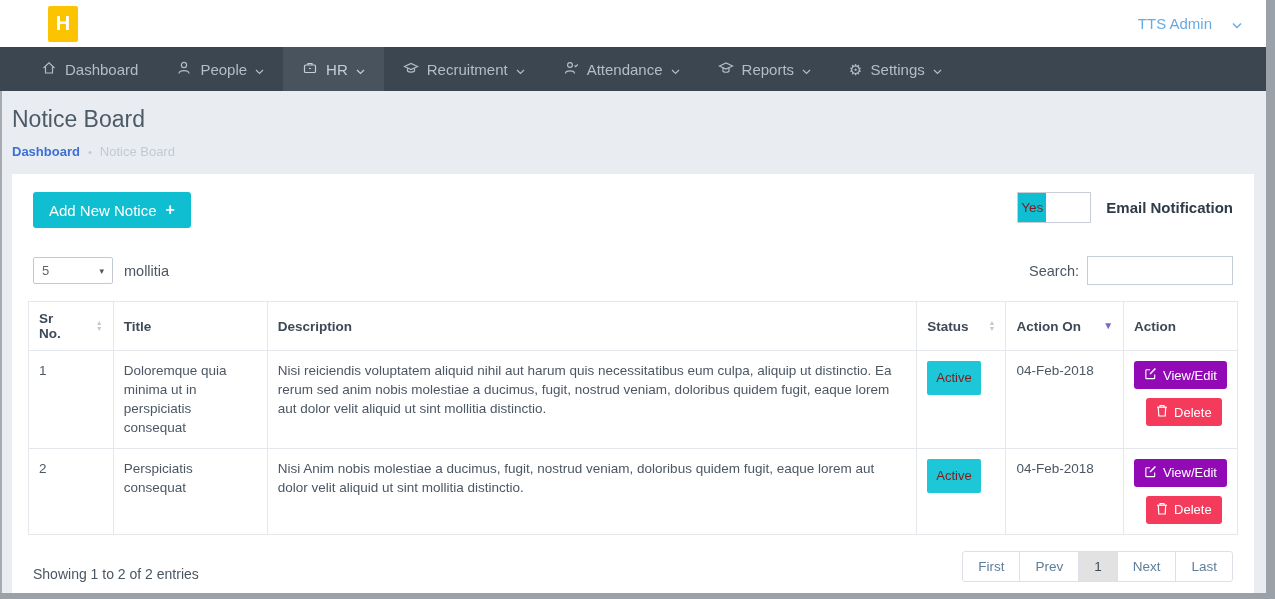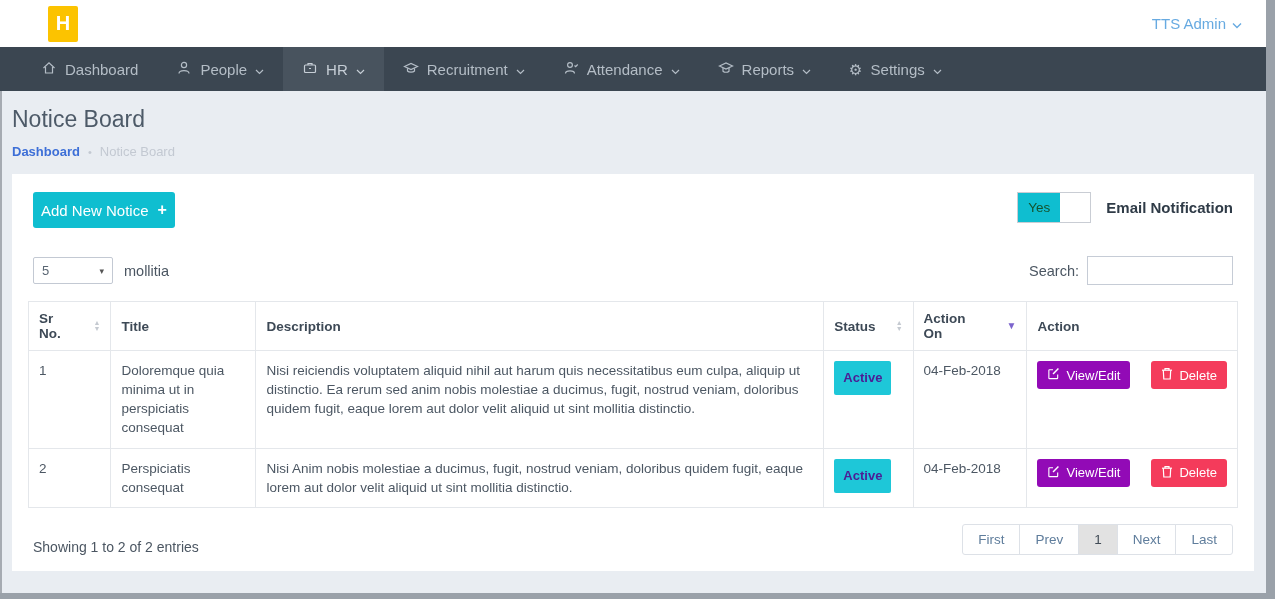--- a/index.html
+++ b/index.html
@@ -7,21 +7,21 @@
   body {
     font-family:"Liberation Sans","DejaVu Sans",sans-serif;
     background:#e9edf2; color:#4c5763; position:relative;
   }
   .content { width:1266px; }
 
   
   .topbar { height:47px; background:#fff; display:flex; align-items:center; justify-content:space-between; }
   .logo { width:30px; height:36px; margin-left:48px; background:#fcc300; border-radius:2px;
           color:#fff; font-weight:bold; font-size:20px; display:flex; align-items:center; justify-content:center; cursor:pointer; }
-  .user-menu { display:flex; align-items:center; gap:6px; margin-right:24px; color:#67aae1; font-size:15px; cursor:pointer; }
+  .user-menu { display:flex; align-items:center; gap:20px; margin-right:24px; color:#67aae1; font-size:15px; cursor:pointer; }
   .user-menu svg { stroke:#67aae1; }
 
   
   .navbar { height:44px; background:#3b4651; display:flex; align-items:stretch; padding-left:22px; }
   .nav-item { display:flex; align-items:center; gap:8px; padding:0 19px; color:#b4bdc6; font-size:15px; cursor:pointer; }
   .nav-item.active { background:#48535e; color:#c6ced6;justify-content:space-between; }
   .nav-item svg { stroke:currentColor; fill:none; }
   .nav-item .glyph { font-size:15px; line-height:1; }
   .caret svg { stroke:currentColor; fill:none; }
 
@@ -30,27 +30,27 @@
   .page-title { font-size:23px; font-weight:400; color:#4d5a68; }
   .breadcrumb { margin-top:11px; font-size:13px; display:flex; align-items:center; gap:8px; }
   .crumb-link { color:#3d6fd7; font-weight:bold; text-decoration:none; cursor:pointer; }
   .crumb-dot { color:#c3c9d2; font-size:11px; }
   .crumb-current { color:#c3c9d2; }
 
   
   .card { margin:0 12px; background:#fff; padding:18px 16px 16px 16px; }
 
   .toolbar { display:flex; justify-content:space-between; align-items:flex-start; padding:0 5px; margin-bottom:28px; }
-  .btn-add { background:#0fbed0; color:#fff; border:none; border-radius:3px; padding:9px 8px;
+  .btn-add { background:#0fbed0; color:#fff; border:none; border-radius:3px; padding:9px 16px;
              font-size:15px; display:flex; align-items:center; gap:9px; cursor:pointer;
              font-family:inherit; }
   .btn-add .plus { font-weight:bold; font-size:16px; }
   .toolbar-right { display:flex; align-items:center; gap:15px; }
   .toggle { display:flex; width:74px; height:31px; border:1px solid #c9cdd4; background:#fff; cursor:pointer; }
-  .toggle-on { width:42px; background:#0fbed0; color:#14532d; display:flex; align-items:center; justify-content:center; font-size:13.5px; }
+  .toggle-on { width:28px; background:#0fbed0; color:#7f1d1d; display:flex; align-items:center; justify-content:center; font-size:13.5px; }
   .toggle-off { flex:1; background:#fff; }
   .email-label { font-weight:bold; font-size:15px; color:#2f3b47; }
 
   .controls { display:flex; justify-content:space-between; align-items:center; padding:0 5px; margin-bottom:16px; }
   .controls-left { display:flex; align-items:center; gap:11px; }
   .records-select { width:80px; height:27px; border:1px solid #c3c9d3; border-radius:2px; background:#fff;
                     display:flex; align-items:center; justify-content:space-between; padding:0 8px;
                     font-size:13px; color:#5a6673; cursor:pointer; }
   .records-select .sel-caret { font-size:9px; color:#555; }
   .records-label { font-size:14.5px; color:#4b5662; }
@@ -59,22 +59,22 @@
   .search-input { width:146px; height:29px; border:1px solid #c6ccd6; padding:0 7px; font-size:13.5px; color:#4c5763; outline:none; font-family:inherit; }
 
   
   table { width:100%; border-collapse:collapse; }
   th, td { border:1px solid #e4e7eb; text-align:left; }
   th { padding:9px 10px; font-size:13.5px; font-weight:bold; color:#3d4956; }
   .th-flex { display:flex; align-items:center; justify-content:space-between; gap:20px; }
   .sort-both { display:inline-flex; flex-direction:column; color:#c5cad1; font-size:7px; line-height:6px; }
   .sort-desc-ic { color:#7c64cd; font-size:10px; line-height:10px; }
   td { padding:10px; font-size:13.5px; color:#4c5763; vertical-align:top; line-height:1.42; }
-  .badge { display:inline-block; padding:8px 9px; background:#1ec7d8; color:#4c1d95; font-size:13px; border-radius:2px;font-weight:bold; }
-  .actions { display:flex; flex-direction:row; gap:9px; align-items:flex-start; }
+  .badge { display:inline-block; padding:8px 9px; background:#1ec7d8; color:#7f1d1d; font-size:13px; border-radius:2px; }
+  .actions { display:flex; flex-direction:column; gap:9px; align-items:flex-start; }
   .btn-sm { border:none; border-radius:3px; color:#fff; font-size:13px; padding:6px 10px;
             display:inline-flex; align-items:center; gap:6px; cursor:pointer; font-family:inherit; }
   .btn-view { background:#920ab6; }
   .btn-del  { background:#f43b5b;margin-left:12px; }
   .btn-sm svg { stroke:#fff; fill:none; }
 
   
   .table-footer { display:flex; justify-content:space-between; align-items:flex-end; margin-top:16px; padding:0 5px; }
   .showing { font-size:14px; color:#4b5662; }
   .pagination { display:flex; }

